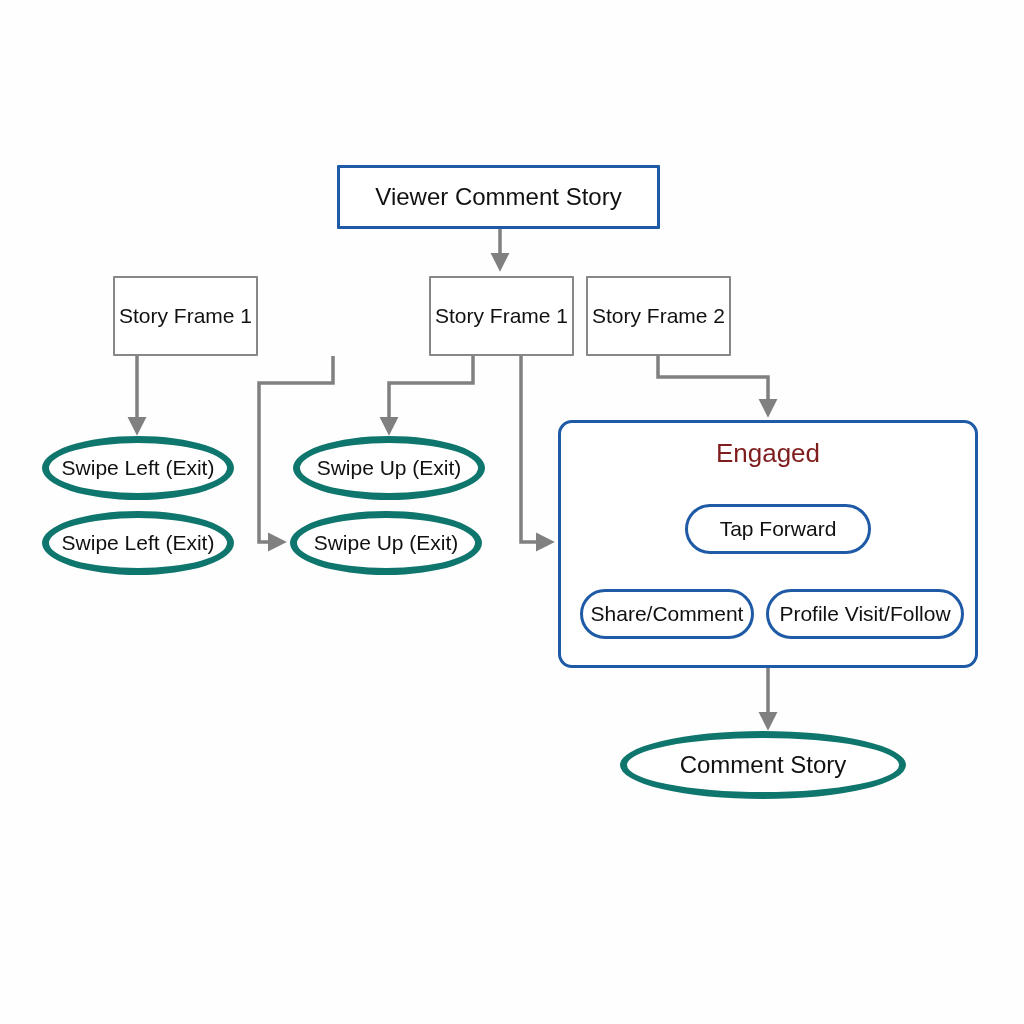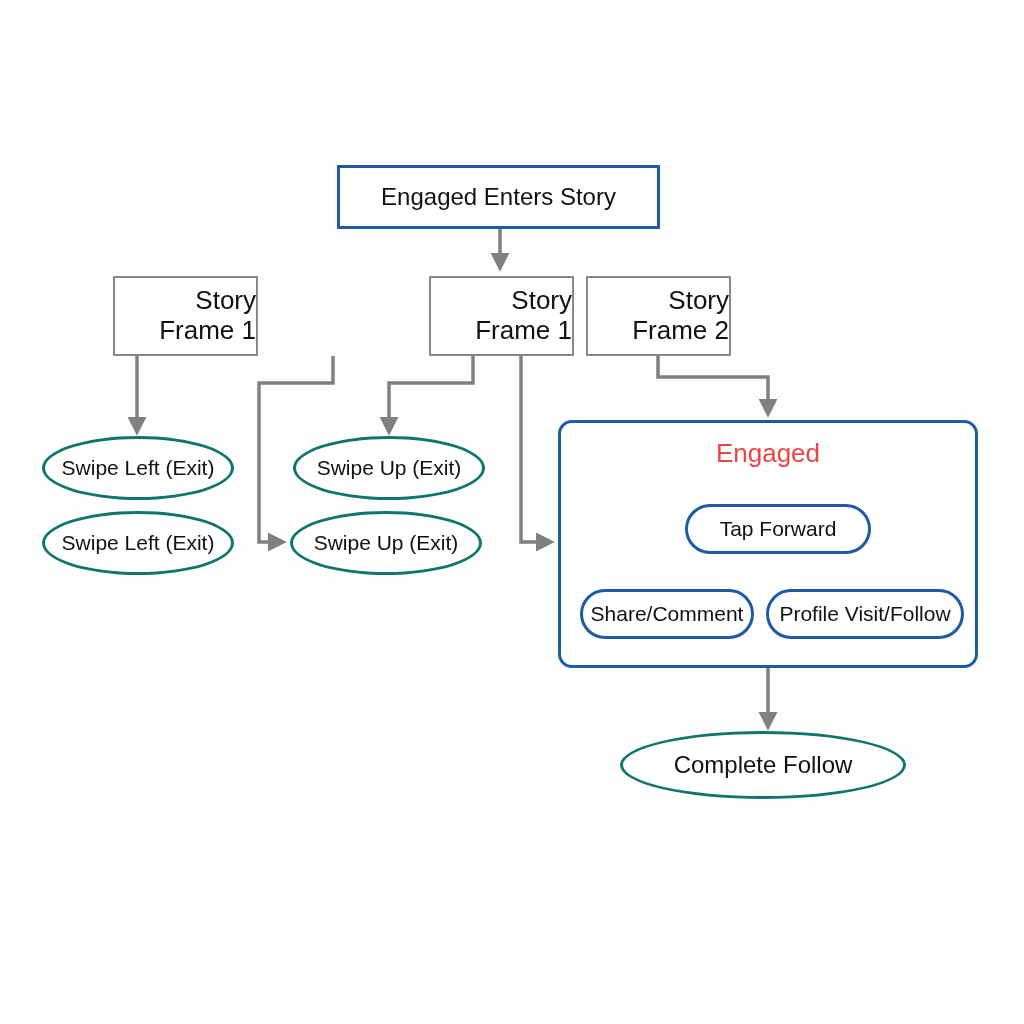--- a/index.html
+++ b/index.html
@@ -34,42 +34,42 @@
     line-height: 1.15;
   }
   .rect-blue {
     border: 3px solid #1f5aa6;
     border-radius: 1px;
     font-size: 24px;
   }
   .rect-gray {
     border: 2px solid #878787;
     border-radius: 1px;
-    font-size: 26px;
+    font-size: 21px;
     text-align: right;
   }
   .ellipse {
-    border: 3px solid #0f766e;
+    border: 7px solid #0f766e;
     border-radius: 50%;
     font-size: 21px;
   }
   .group-box {
     border: 3px solid #1f5aa6;
     border-radius: 14px;
     background: #ffffff;
     display: block;
   }
   .group-title {
     position: absolute;
     left: 0;
     right: 0;
     top: 16px;
     text-align: center;
     font-size: 26px;
-    color: #ef4444;
+    color: #7f1d1d;
   }
   .pill {
     border: 3px solid #1f5aa6;
     border-radius: 26px;
     font-size: 21px;
     background: #ffffff;
   }
 </style>
 </head>
 <body>
@@ -94,21 +94,21 @@
 
       <path d="M 521 356 L 521 542 L 551 542"></path>
 
       <path d="M 658 356 L 658 377 L 768 377 L 768 414"></path>
 
       <path d="M 768 668 L 768 727"></path>
     </g>
   </svg>
 
   <div class="node rect-blue" style="left:337px; top:165px; width:323px; height:64px;">
-    <span>Engaged Enters Story</span>
+    <span>Viewer Comment Story</span>
   </div>
 
   <div class="node rect-gray" style="left:113px; top:276px; width:145px; height:80px;">
     <span>Story Frame 1</span>
   </div>
 
 
   <div class="node rect-gray" style="left:429px; top:276px; width:145px; height:80px;">
     <span>Story Frame 1</span>
   </div>
@@ -143,16 +143,16 @@
     <div class="node pill" style="left:205px; top:166px; width:198px; height:50px;">
       <span>Profile Visit/Follow</span>
     </div>
 
     <div class="node pill" style="left:19px; top:166px; width:174px; height:50px;">
       <span>Share/Comment</span>
     </div>
   </div>
 
   <div class="node ellipse" style="left:620px; top:731px; width:286px; height:68px; font-size:24px;">
-    <span>Complete Follow</span>
+    <span>Comment Story</span>
   </div>
 
 </div>
 
 </body></html>

